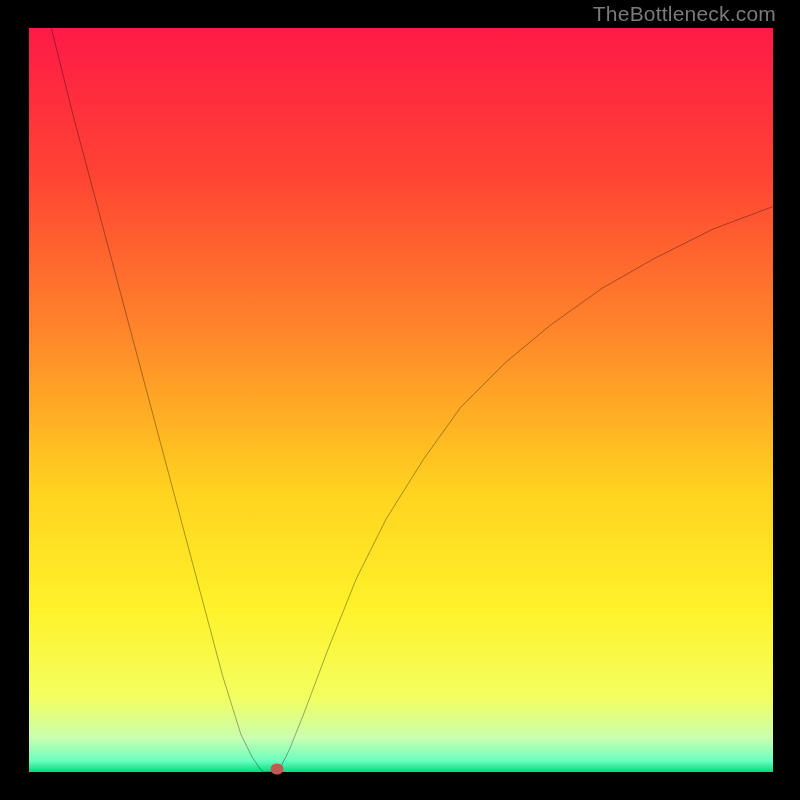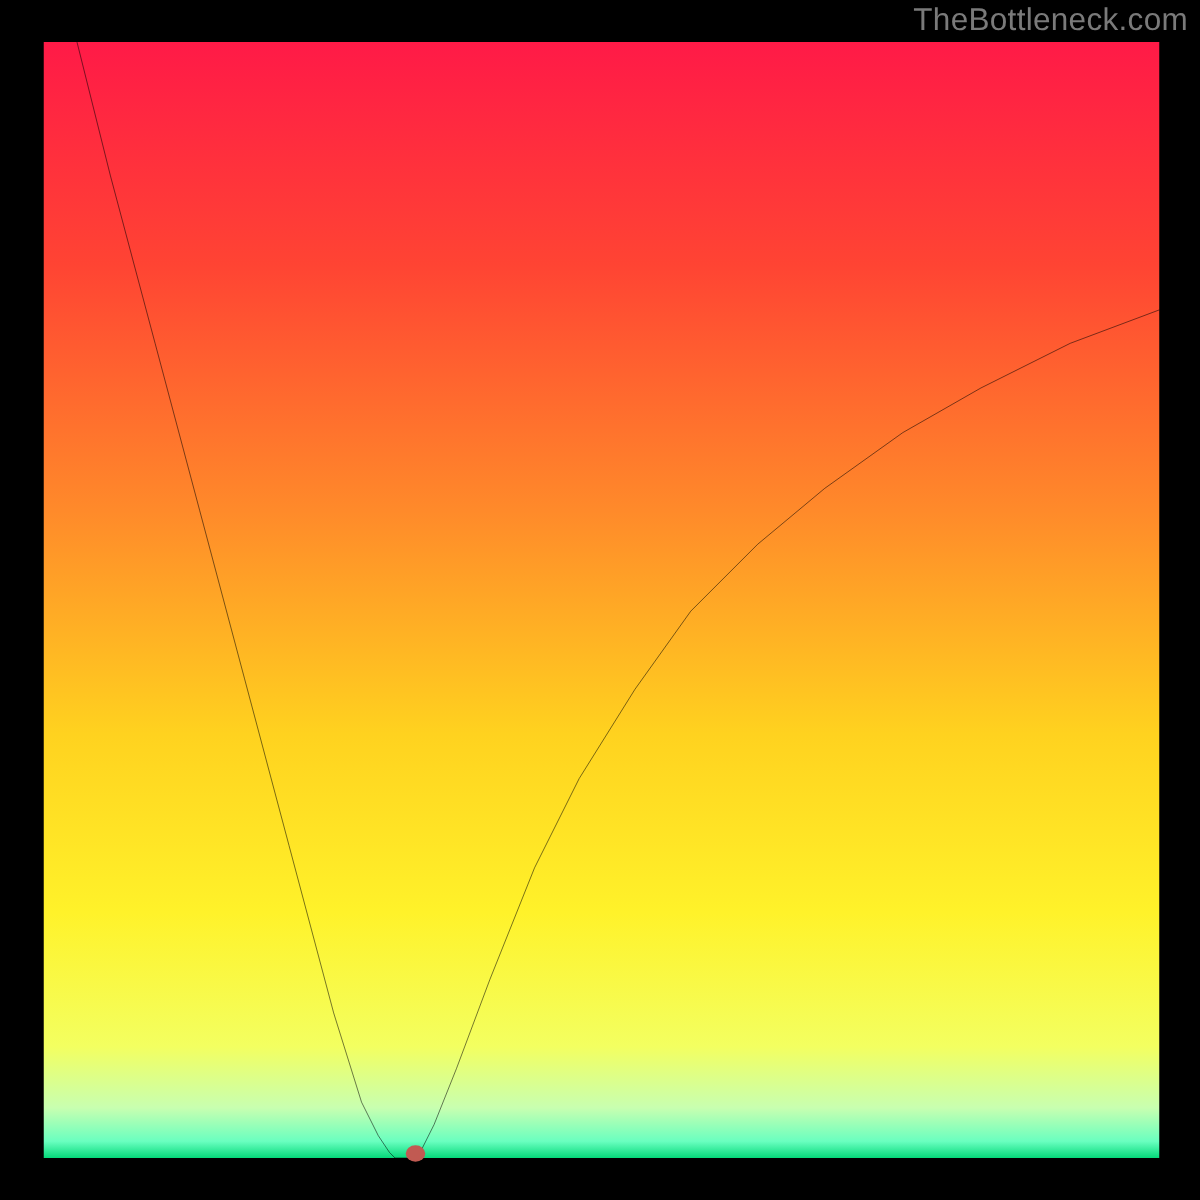--- a/index.html
+++ b/index.html
@@ -12,21 +12,21 @@
   }
   .container {
     position: relative;
     width: 800px;
     height: 800px;
     background: #000;
   }
   .watermark {
     position: absolute;
     top: 2px;
-    right: 8px;
+    right: 24px;
     color: #7a7a7a;
     font-size: 21px;
     font-weight: 400;
     letter-spacing: 0.2px;
     z-index: 3;
   }
   .plot-frame {
     position: absolute;
     left: 29px;
     top: 28px;

